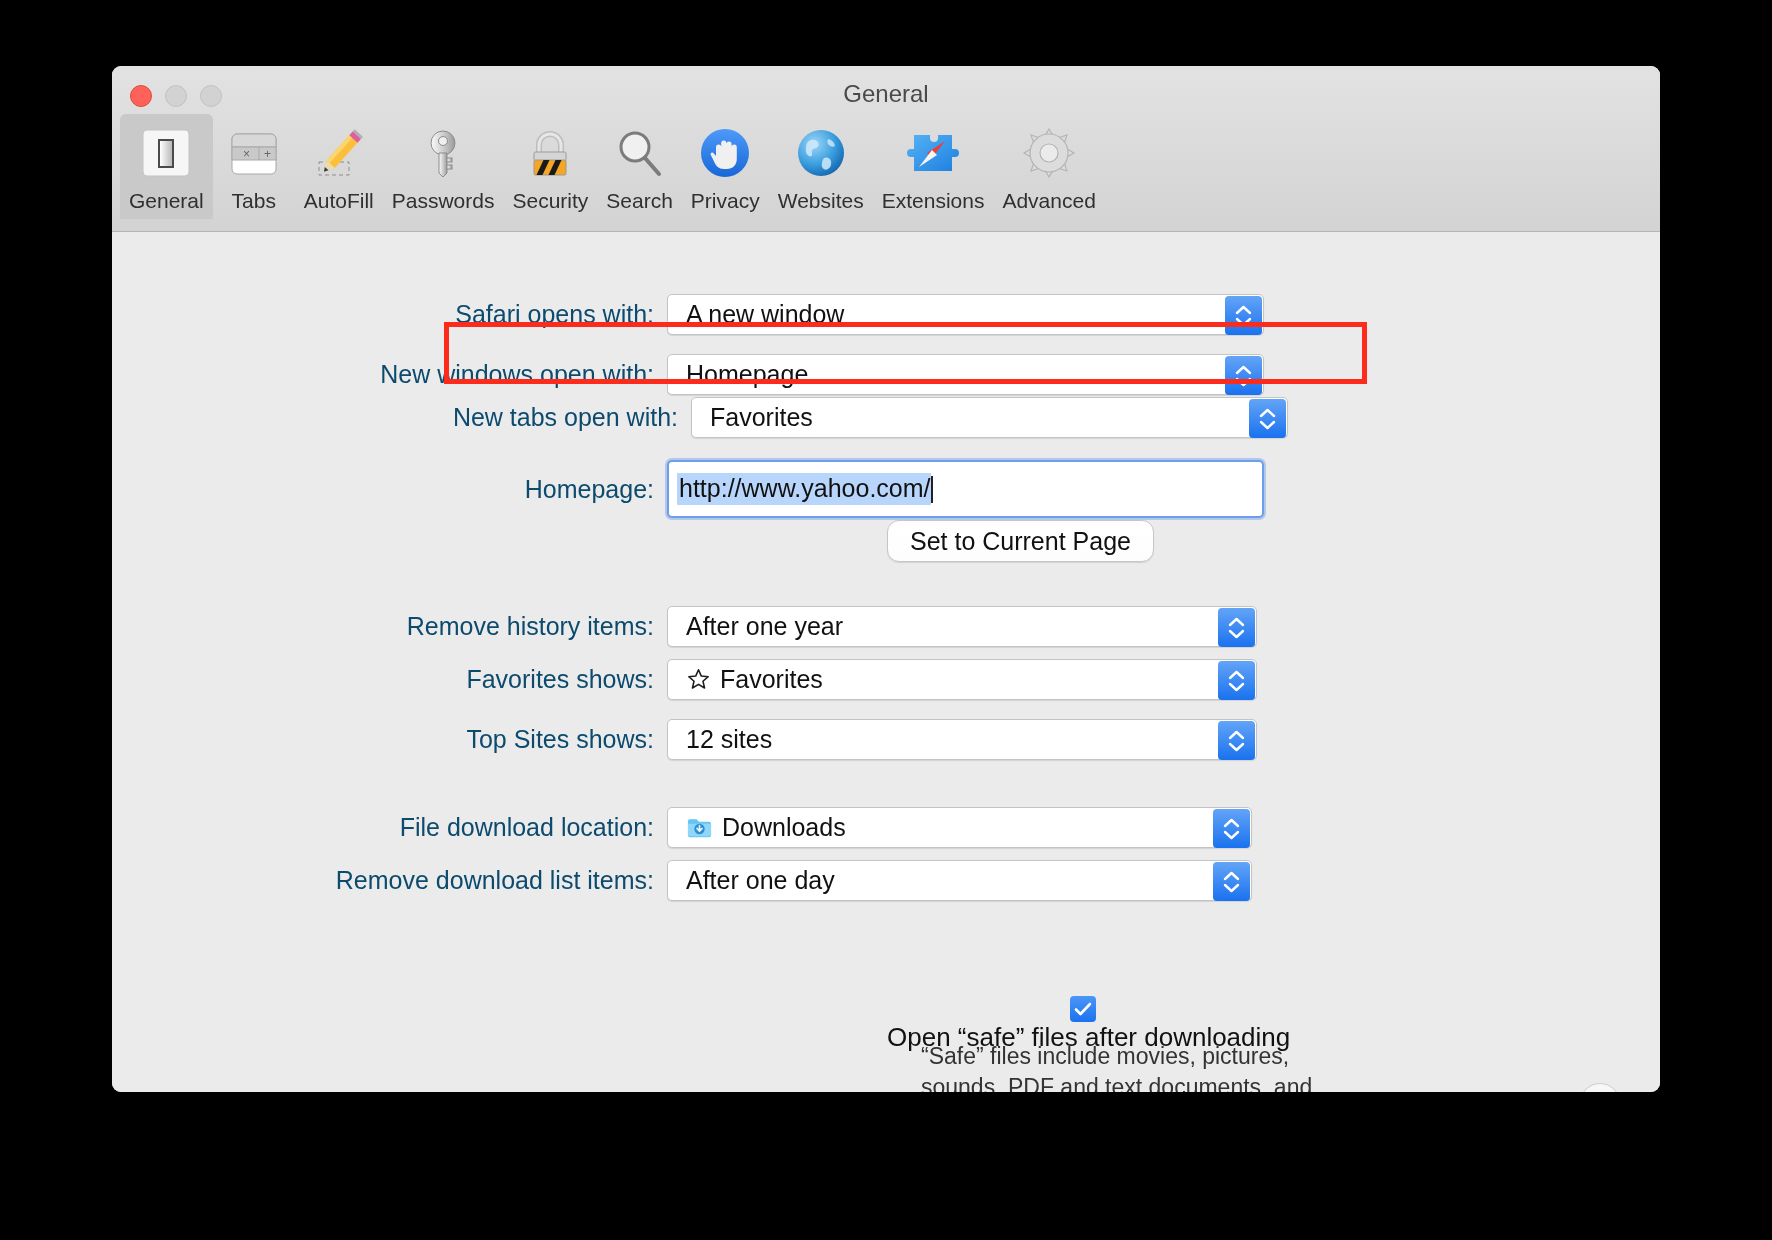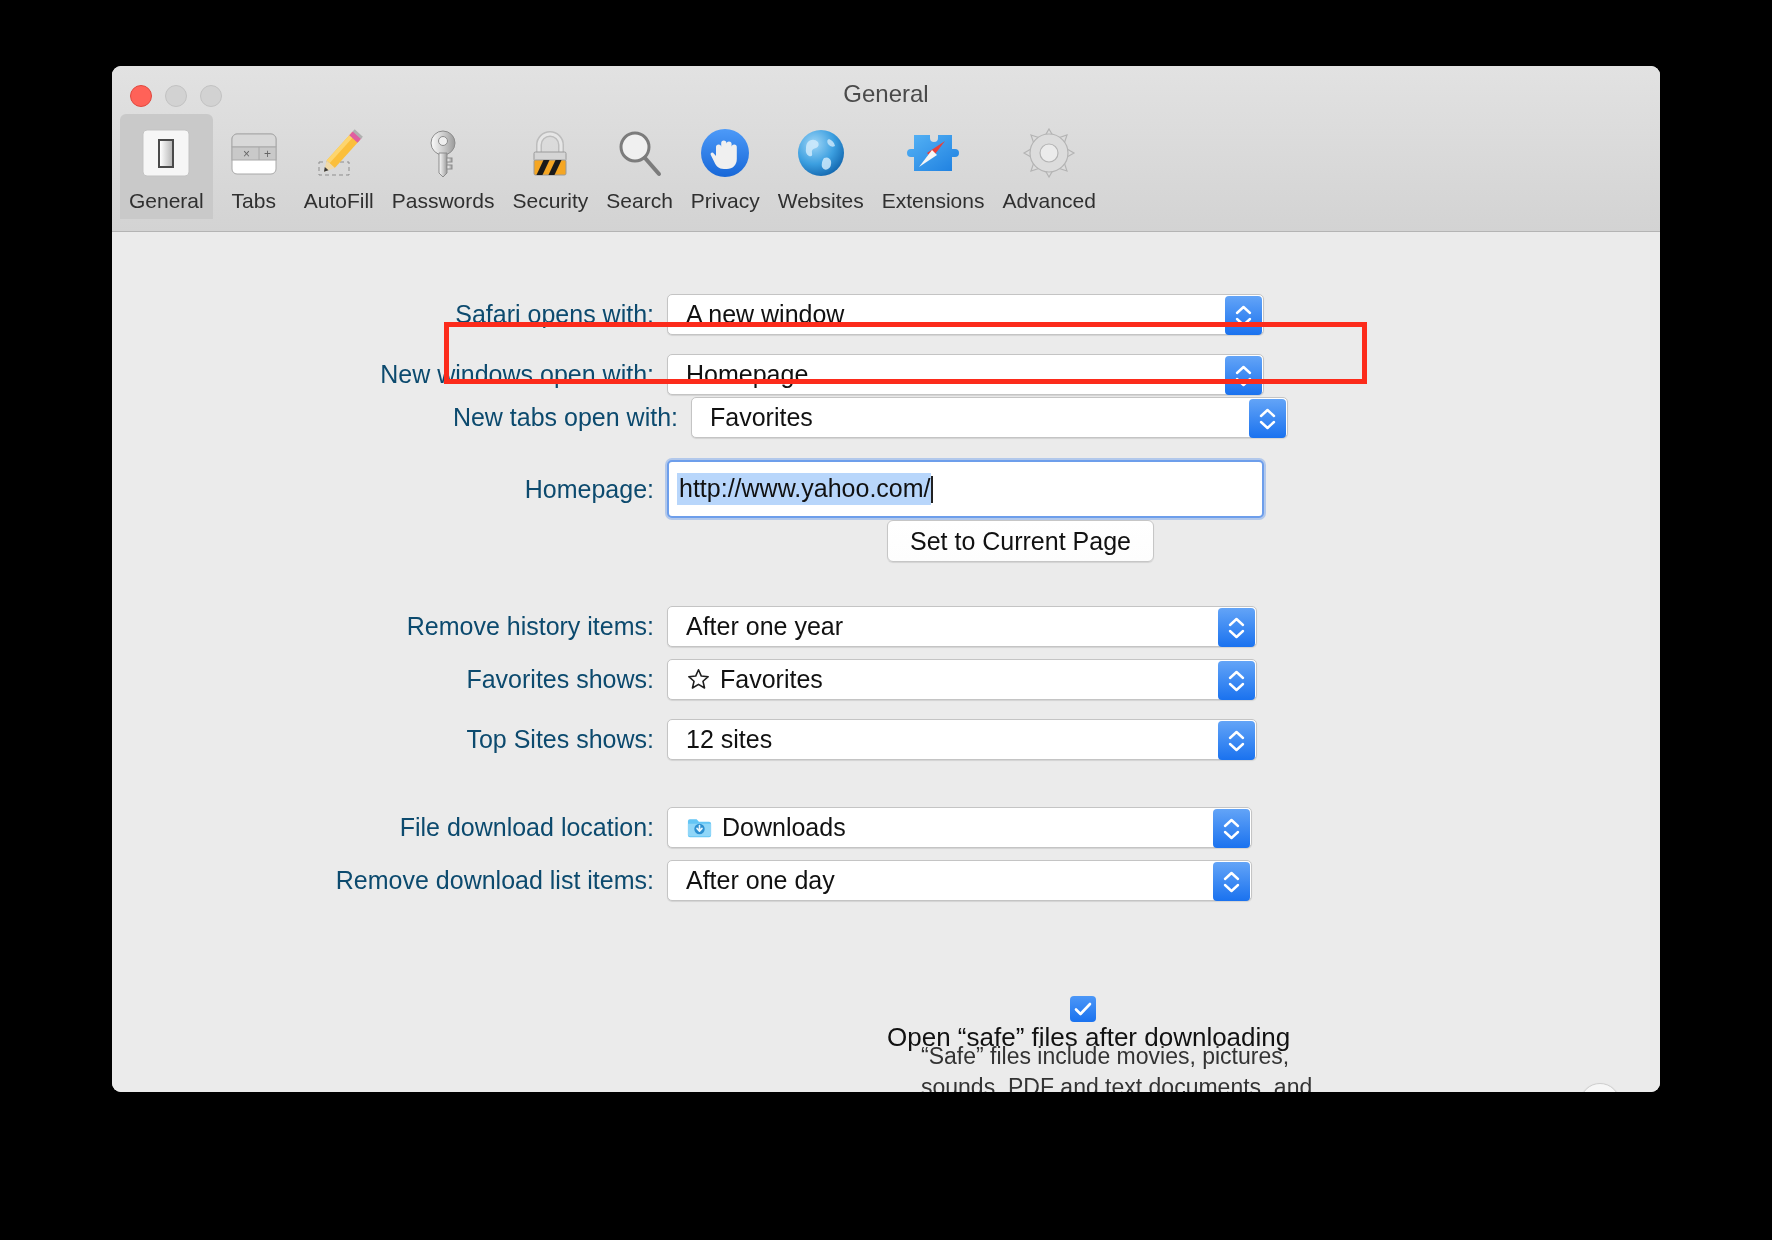--- a/index.html
+++ b/index.html
@@ -128,21 +128,21 @@
   .caret {
     display:inline-block; width: 2px; height: 27px;
     background: #222; margin-left: 0px;
   }
 
   
   .pushbutton {
     height: 42px;
     background: linear-gradient(to bottom, #ffffff 0%, #fdfdfd 100%);
     border: 1px solid #c6c6c6;
-    border-radius: 6px;
+    border-radius: 12px;
     box-shadow: 0 1px 1px rgba(0,0,0,0.10);
     display: flex; align-items: center; justify-content: center;
     padding: 0 22px;
     font-size: 25px; color: #111111;
     white-space: nowrap;
   }
 
   
   #checkbox-row { position: absolute; left: 775px; top: 930px; display: flex; align-items: center; flex-direction: column; }
   .checkbox {

